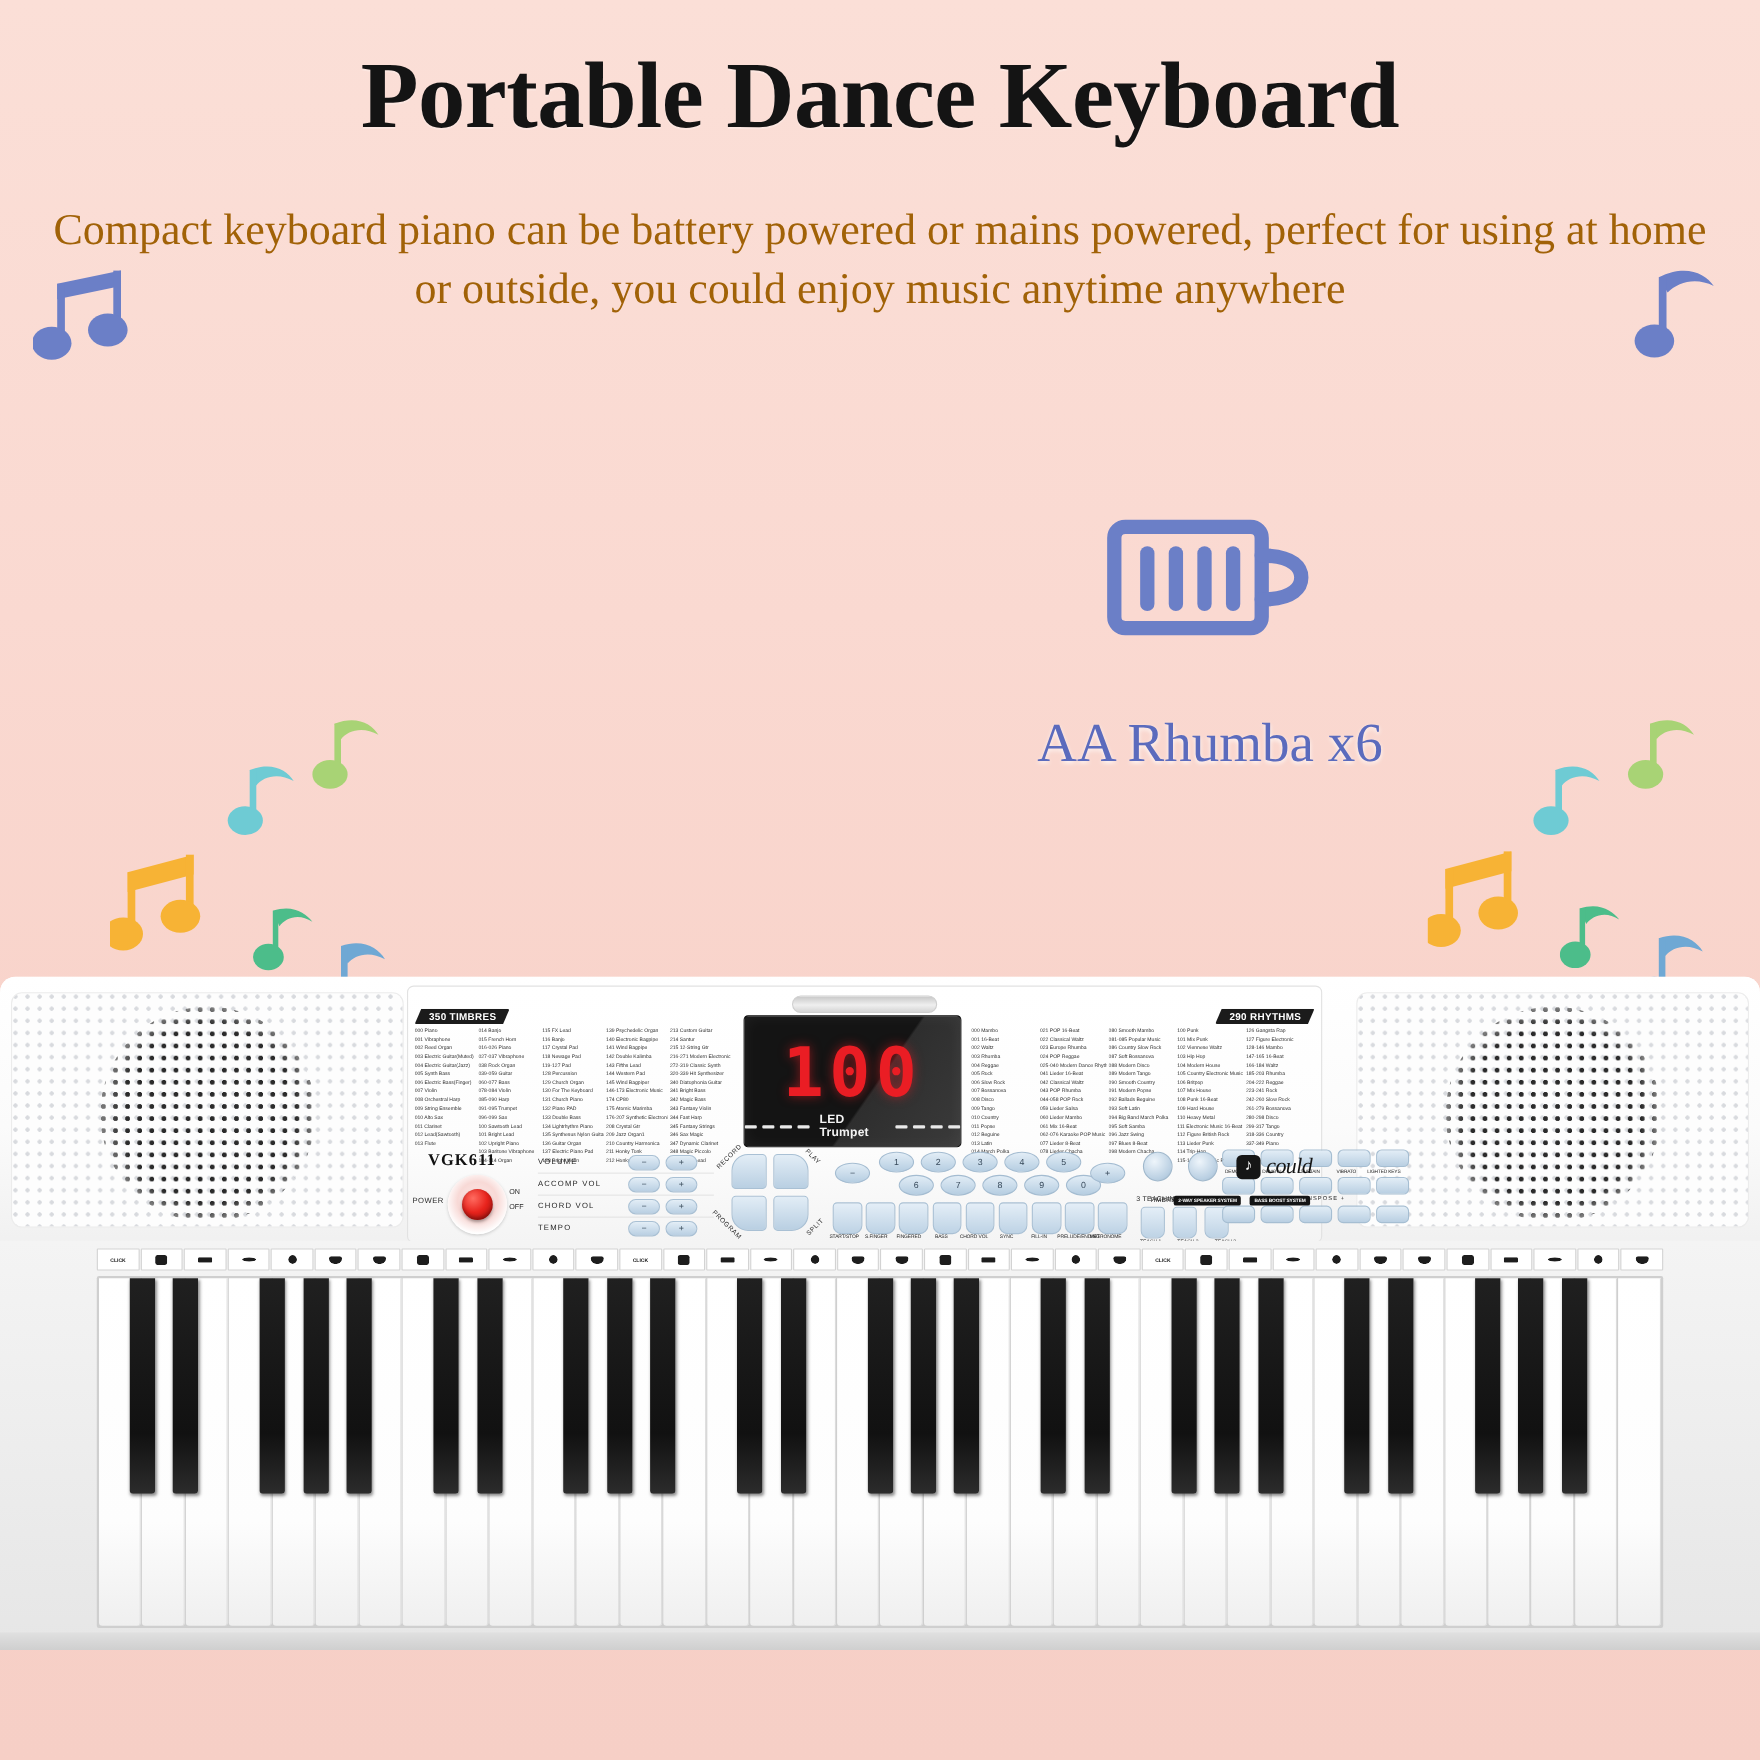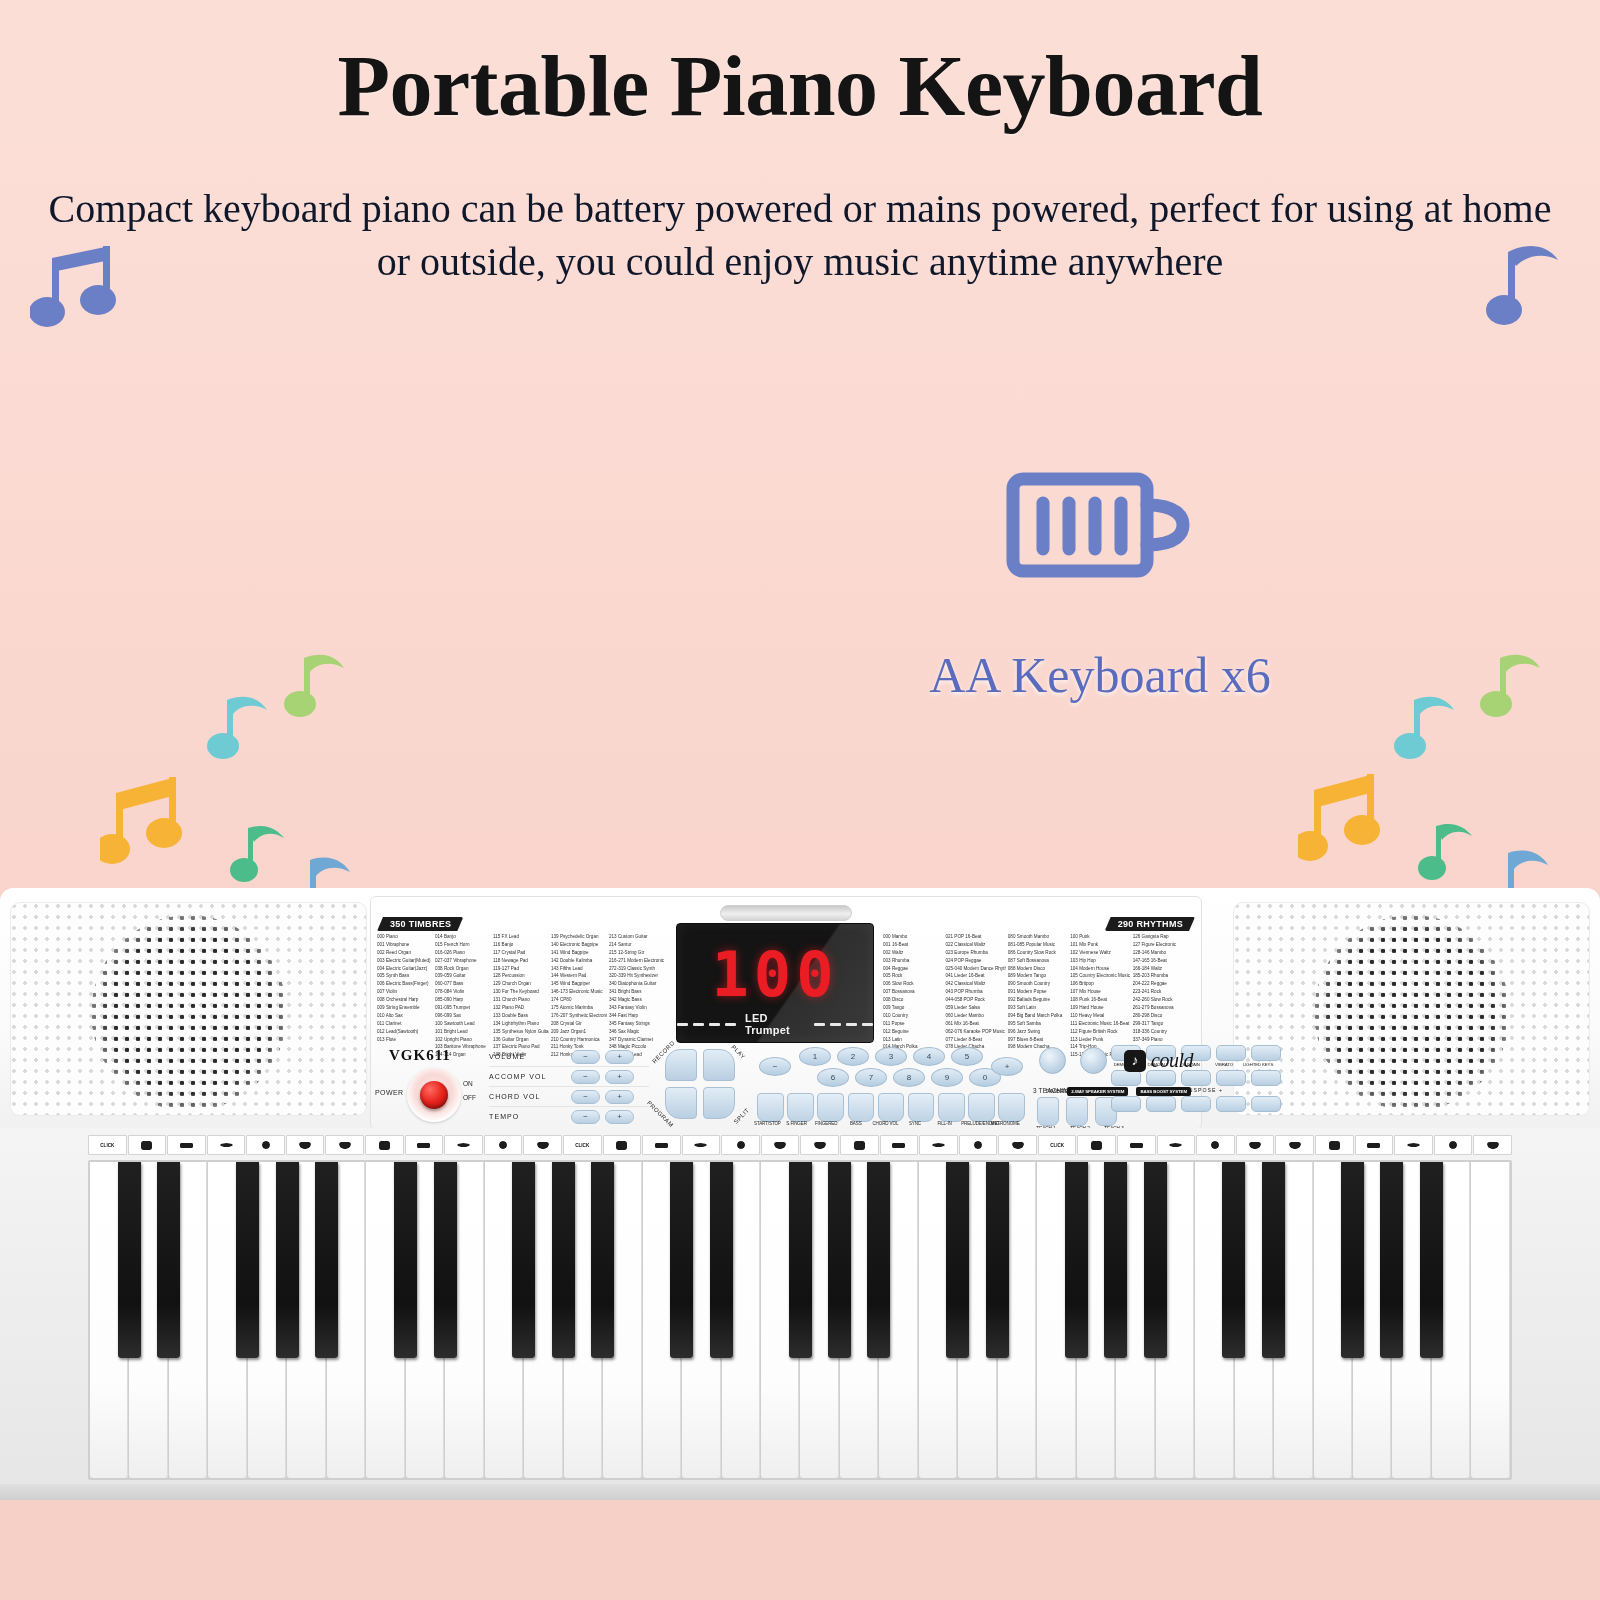--- a/index.html
+++ b/index.html
@@ -20,21 +20,21 @@
   .headline{
     position:absolute;top:36px;left:0;width:1600px;text-align:center;
     font-family:"Liberation Serif", serif;
     font-weight:700;font-size:86px;letter-spacing:-0.5px;color:#141414;
     text-shadow:0 2px 0 rgba(255,255,255,.25);
   }
   .subline{
     position:absolute;top:183px;left:50%;transform:translateX(-50%);
     width:1520px;text-align:center;
     font-family:"Liberation Serif", serif;
-    font-size:40px;line-height:1.32;color:#0f172a;
+    font-size:40px;line-height:1.32;color:#a16207;
   }
 
   
   .feature{position:absolute;text-align:center;}
   .feature .ficon{height:210px;display:flex;align-items:center;justify-content:center;}
   .feature .flabel{
     font-family:"Liberation Serif", serif;
     font-size:50px;color:#5b6bbd;margin-top:16px;
     text-shadow:0 2px 4px rgba(255,255,255,.85);
   }
@@ -328,21 +328,21 @@
     background:linear-gradient(180deg,#e0e0e0,#cfcfcf);
   }
 </style>
 </head>
 <body>
 
 <div id="stage">
 
   <div class="bg"></div>
 
-  <div class="headline">Portable Piano Keyboard</div>
+  <div class="headline">Portable Dance Keyboard</div>
   <div class="subline">Compact keyboard piano can be battery powered or mains powered, perfect for using at home or outside, you could enjoy music anytime anywhere</div>
 
   <div class="note" style="left:30px;top:236px;">
     <svg width="90" height="100" viewBox="0 0 90 100">
         <g fill="#6b7fc7">
       <path d="M22 22 L80 10 L80 24 L22 36 Z"></path>
       <rect x="22" y="22" width="7" height="50"></rect>
           <rect x="73" y="10" width="7" height="50"></rect>
       <ellipse cx="17" cy="76" rx="18" ry="15"></ellipse>
           <ellipse cx="68" cy="64" rx="18" ry="15"></ellipse>
@@ -366,21 +366,21 @@
         <g fill="none" stroke="#6b7fc7" stroke-width="13" stroke-linecap="round" stroke-linejoin="round">
           <rect x="18" y="24" width="134" height="92" rx="10"></rect>
           <path d="M152 50 C182 50 188 62 188 70 C188 78 182 90 152 90"></path>
           <line x1="48" y1="48" x2="48" y2="94"></line>
           <line x1="74" y1="48" x2="74" y2="94"></line>
           <line x1="100" y1="48" x2="100" y2="94"></line>
           <line x1="126" y1="48" x2="126" y2="94"></line>
         </g>
       </svg>
     </div>
-    <div class="flabel">AA Keyboard x6</div>
+    <div class="flabel">AA Rhumba x6</div>
   </div>
 
   <div class="note" style="left:205px;top:690px;">
     <svg width="70" height="80" viewBox="0 0 70 80">
         <g fill="#6ecbd4">
       <path d="M22 10 C42 2 56 10 62 20 C48 12 34 16 28 24 Z"></path>
       <rect x="22" y="10" width="6" height="42"></rect>
           <ellipse cx="18" cy="56" rx="16" ry="13"></ellipse>
     </g>
       </svg>

